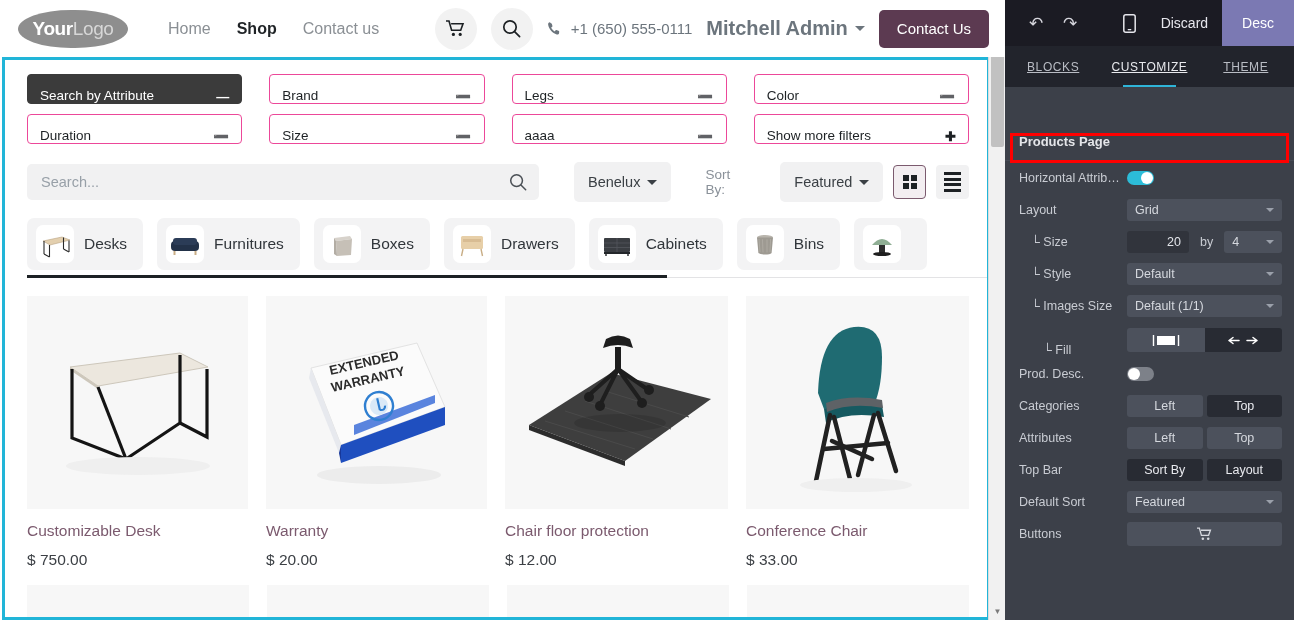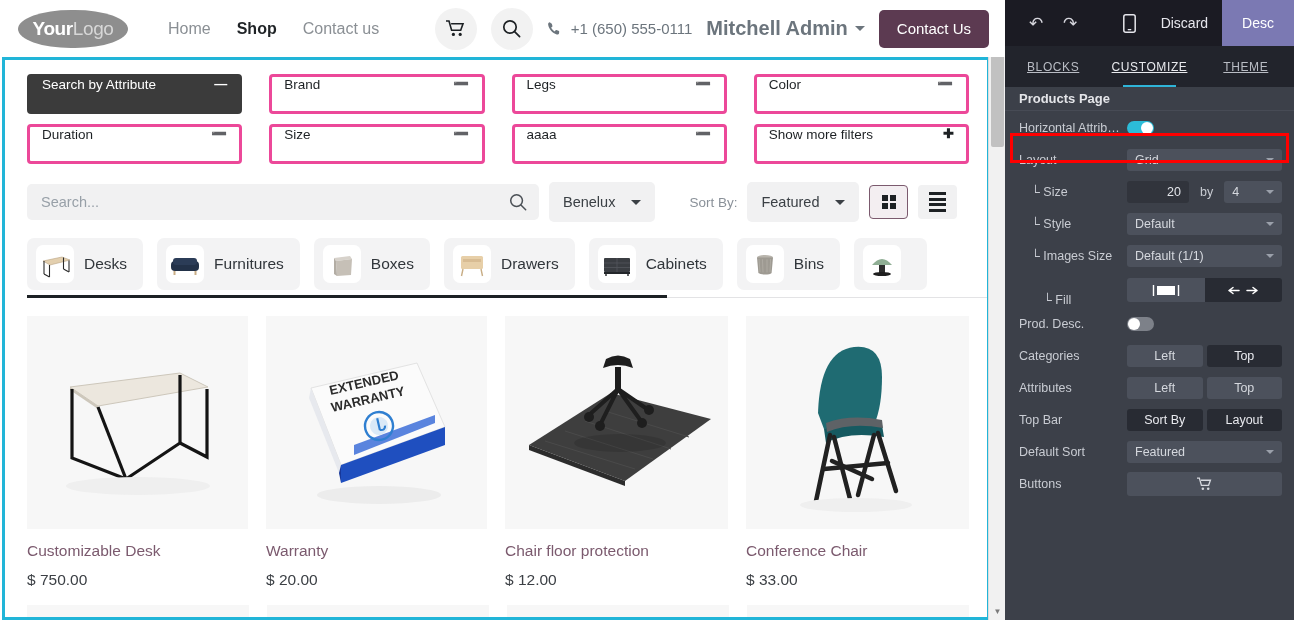--- a/index.html
+++ b/index.html
@@ -46,42 +46,43 @@
   
   .page-region {
     position:absolute; left:2px; top:57px; width:988px; height:563px;
     border:3px solid #21b5d8; border-top-width:3px; background:#fff; overflow:hidden;
   }
   .page-inner { padding:14px 18px 0 22px; }
 
   
   .attr-grid { display:grid; grid-template-columns:repeat(4, 1fr); gap:10px 27px; }
   .attr-box {
-    height:40px; border:3px solid #ec4899; border-radius:4px;
-    display:flex; align-items:flex-start; justify-content:space-between;
+    height:30px; border:1px solid #ec4899; border-radius:4px;
+    display:flex; align-items:flex-end; justify-content:space-between;
     padding:0 12px; font-size:13.5px; background:#fff; color:#1d2124;
   }
   .attr-box.dark { background:#3b3b3b; border-color:#3b3b3b; color:#fff; }
   .chev { font-weight:bold; font-size:13px; line-height:1; }
 
   
   .tools-row { display:flex; align-items:center; gap:10px; margin-top:18px; }
   .search-wrap {
     flex:none; width:512px; height:36px; background:#f1f1f2; border-radius:5px;
     display:flex; align-items:center; padding:0 12px;
   }
   .search-wrap input {
     flex:1; border:none; background:transparent; outline:none; font-size:14.5px;
     color:#4b5056; font-family:inherit;
   }
   .search-wrap input::placeholder { color:#98a0a8; }
   .pill {
     height:40px; background:#f1f1f2; border-radius:5px; display:flex; align-items:center;
-    gap:16px; padding:0 14px; font-size:14.5px; color:#3b4045; cursor:pointer; border:none;
+    gap:7px; padding:0 14px; font-size:14.5px; color:#3b4045; cursor:pointer; border:none;
     font-family:inherit;
+    margin-left:25px;
   }
   .sortby-label { color:#8a9199; font-size:13.5px; margin-left:24px; }
   .icon-btn {
     width:39px; height:34px; border-radius:4px; display:flex; align-items:center;
     justify-content:center; background:#f1f1f2; border:1px solid transparent; cursor:pointer;
   }
   .icon-btn.active { border-color:#7b5a6e; background:#f3eef1; }
   .grid-glyph { display:grid; grid-template-columns:repeat(2,6px); grid-template-rows:repeat(2,6px); gap:2.5px; }
   .grid-glyph i { background:#1d2124; display:block; }
   .list-glyph { display:flex; flex-direction:column; gap:2.5px; }
@@ -130,21 +131,21 @@
   }
   .ed-tabs { height:41px; display:flex; background:#22242c; }
   .ed-tab {
     flex:1; display:flex; align-items:center; justify-content:center; color:#b9bcc4;
     font-size:12px; letter-spacing:.6px; cursor:pointer; position:relative;text-decoration:underline;
   }
   .ed-tab.active { color:#e9eaee; }
   .ed-tab.active::after { content:""; position:absolute; bottom:0; left:22%; width:56%; height:2px; background:#2fb4d8; }
 
   .ed-section { background:#3c4049; }
-  .ed-title { padding:4px 14px; font-size:13px; color:#e4e5e9; font-weight:bold; border-bottom:1px solid #474b55;}
+  .ed-title { padding:11px 14px; font-size:13px; color:#e4e5e9; font-weight:bold; border-bottom:1px solid #474b55;margin-top:36px;}
   .ed-row { display:flex; align-items:center; min-height:30px; padding:0 12px 0 14px; margin-top:2px; }
   .ed-row .lbl { flex:none; width:108px; font-size:12.5px; color:#c9ccd3; }
   .ed-row .lbl.sub { padding-left:12px; }
   .ed-row .lbl.sub2 { padding-left:24px;margin-top:20px; }
   .ed-ctl { flex:1; display:flex; align-items:center; }
 
   .toggle { width:27px; height:14px; border-radius:8px; background:#7d8189; position:relative; cursor:pointer; }
   .toggle i { position:absolute; top:1px; left:1px; width:12px; height:12px; border-radius:50%; background:#fff; }
   .toggle.on { background:#2cbcd8; }
   .toggle.on i { left:14px; }

